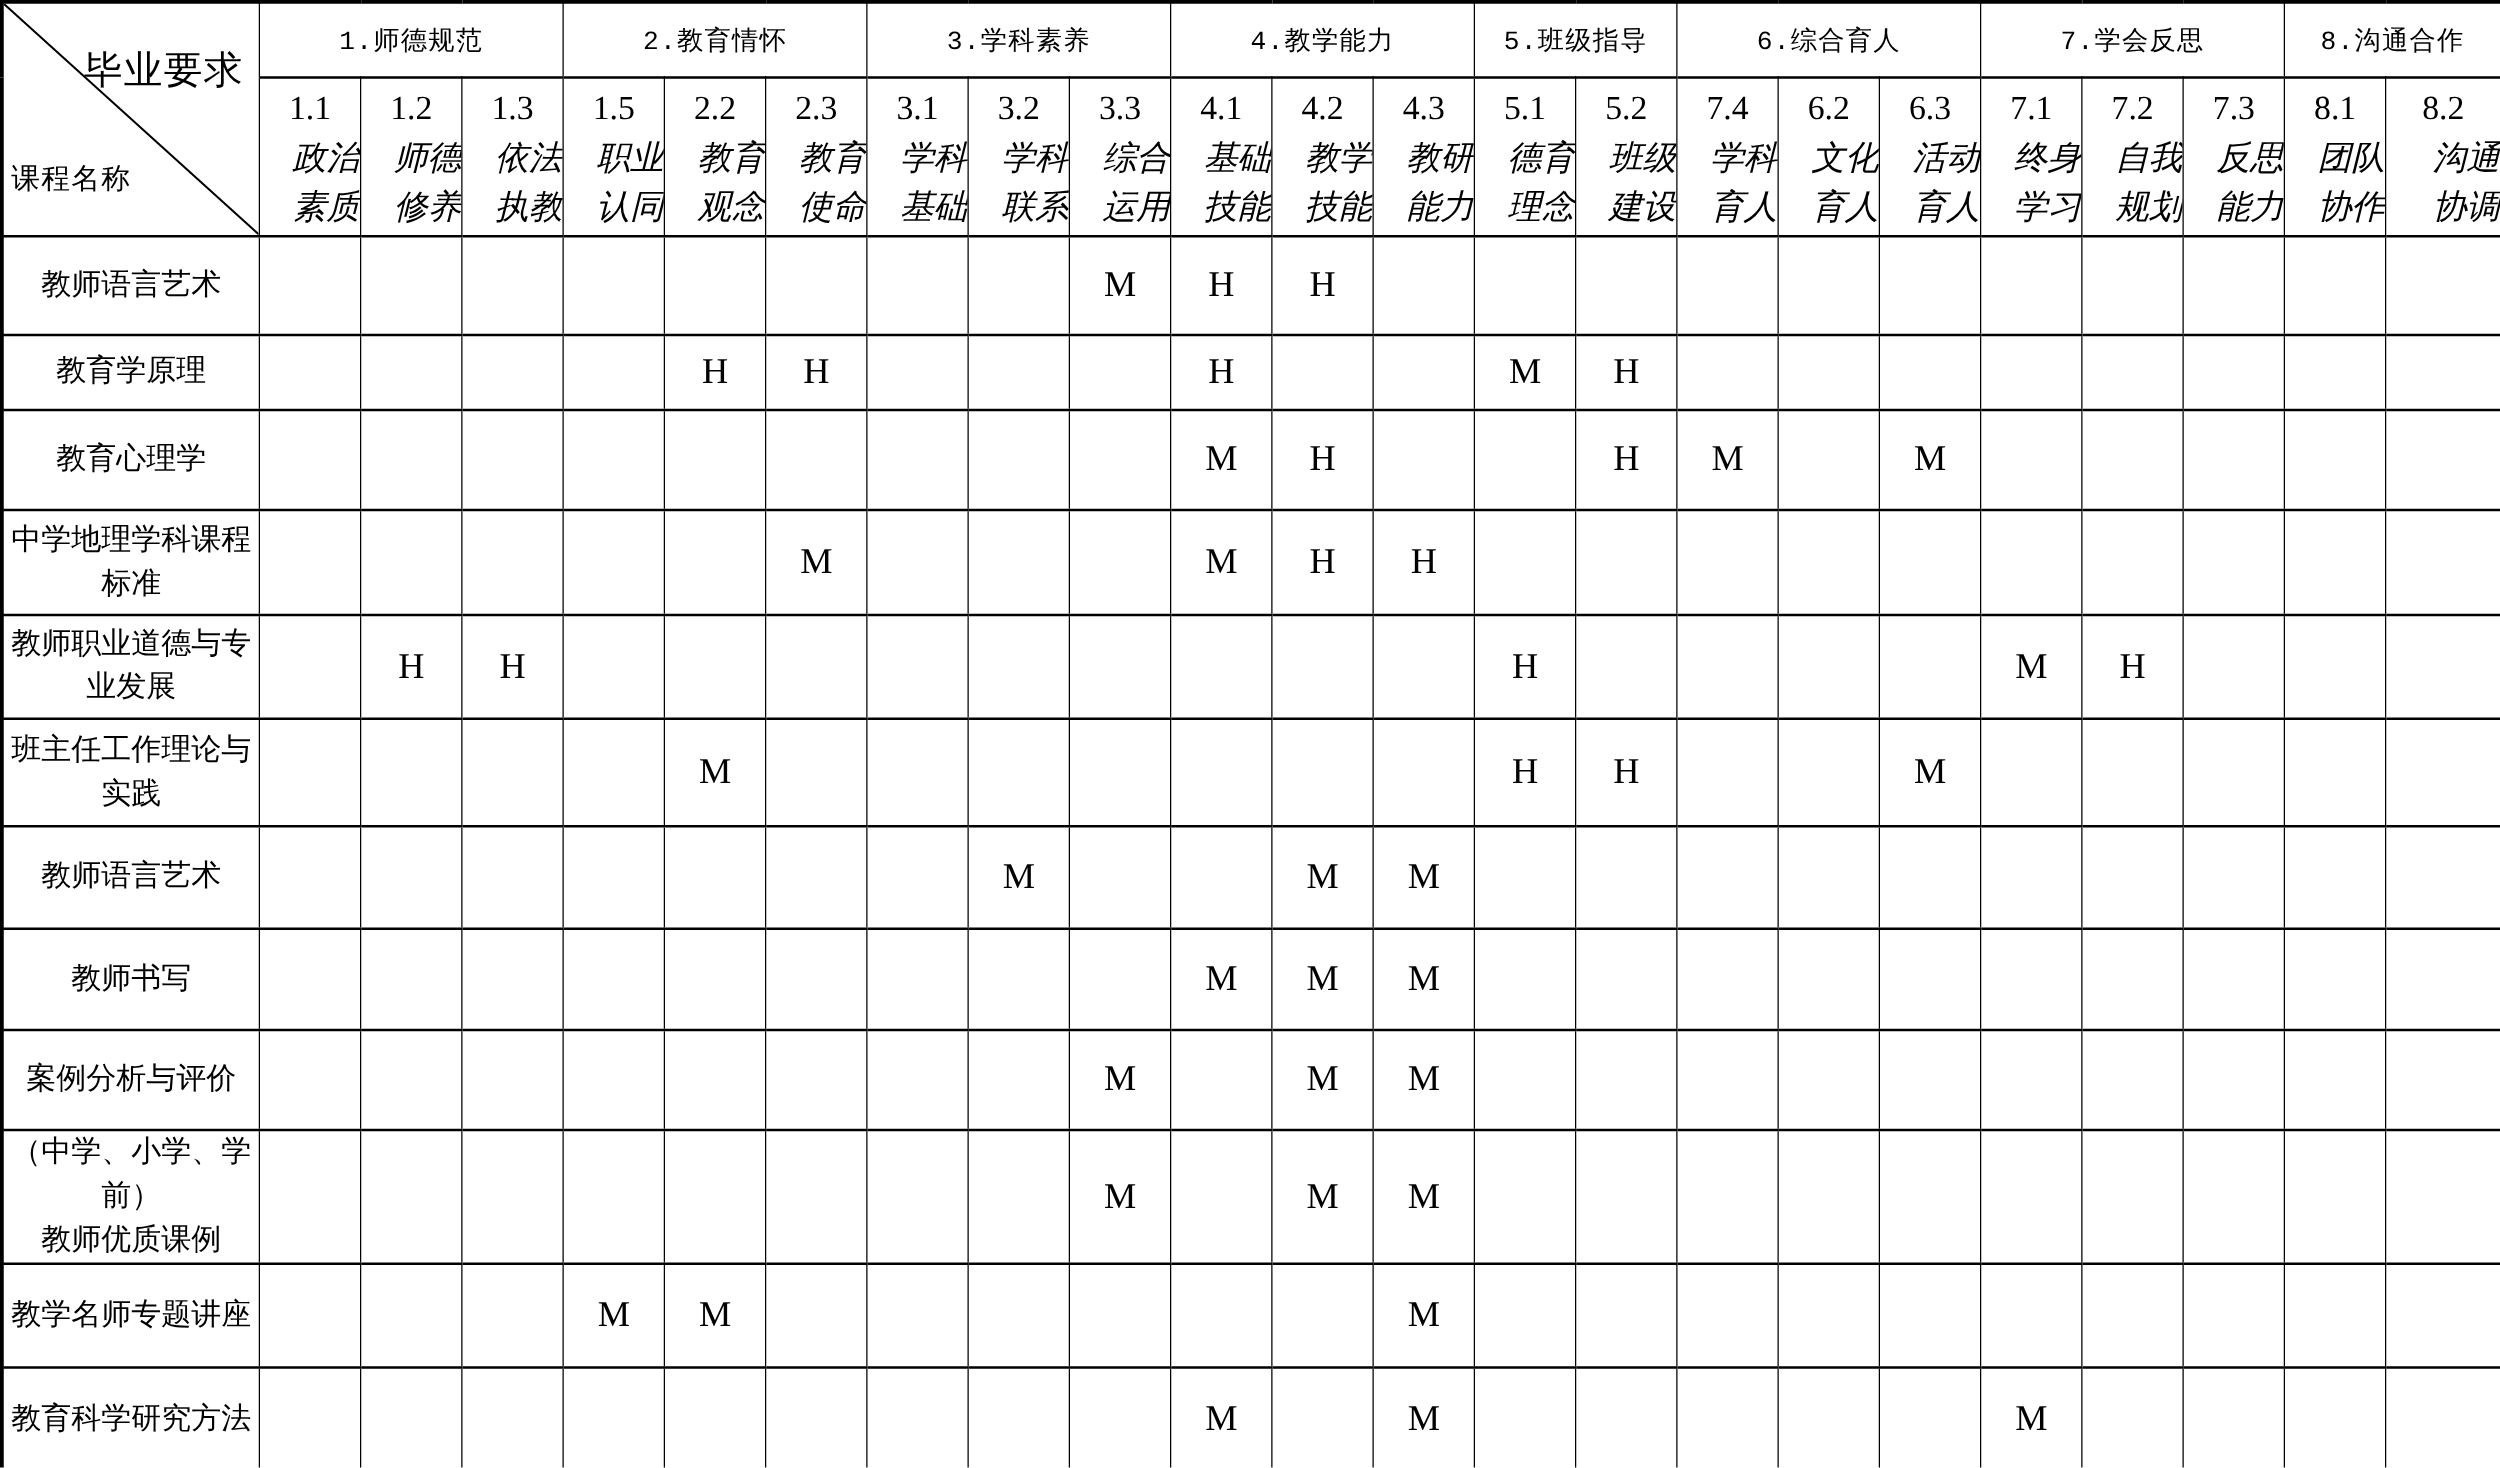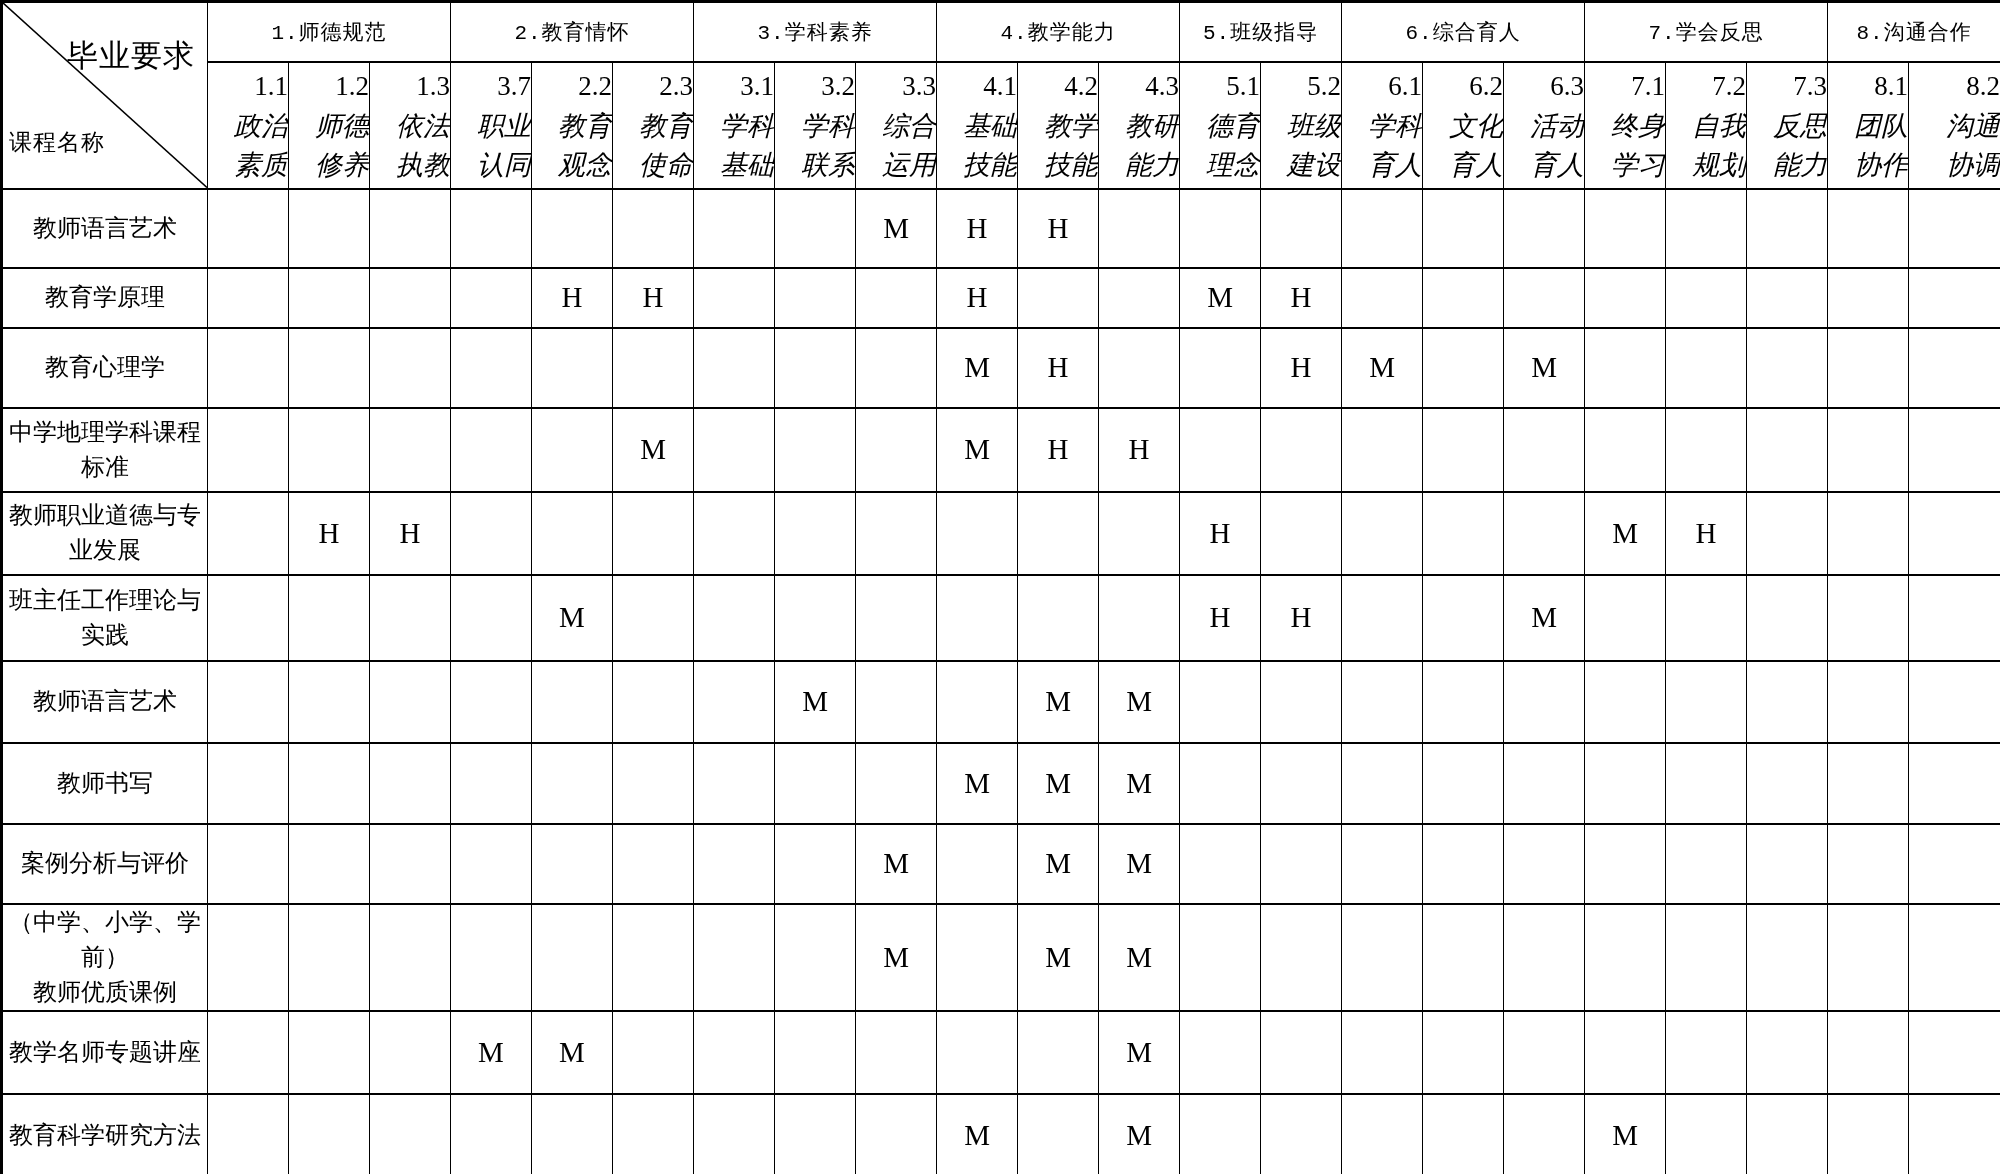--- a/index.html
+++ b/index.html
@@ -44,21 +44,20 @@
   tr.group-row th {
     font-family: Liberation Mono, monospace;
     font-size: 21px;
     letter-spacing: 1px;
   }
   
   th.subhead .num {
     font-family: "Liberation Serif", serif;
     font-size: 27px;
     line-height: 42px;
-    text-align: right;
   }
   th.subhead .lbl {
     font-family: "Liberation Serif", serif;
     font-style: italic;
     font-size: 27px;
     line-height: 39px;
     white-space: pre-line;
     text-align: right;
   }
   
@@ -131,21 +130,21 @@
           <div class="num">1.2</div>
           <div class="lbl">师德
 修养</div>
         </th>
         <th class="subhead">
           <div class="num">1.3</div>
           <div class="lbl">依法
 执教</div>
         </th>
         <th class="subhead">
-          <div class="num">3.7</div>
+          <div class="num">1.5</div>
           <div class="lbl">职业
 认同</div>
         </th>
         <th class="subhead">
           <div class="num">2.2</div>
           <div class="lbl">教育
 观念</div>
         </th>
         <th class="subhead">
           <div class="num">2.3</div>
@@ -186,21 +185,21 @@
           <div class="num">5.1</div>
           <div class="lbl">德育
 理念</div>
         </th>
         <th class="subhead">
           <div class="num">5.2</div>
           <div class="lbl">班级
 建设</div>
         </th>
         <th class="subhead">
-          <div class="num">6.1</div>
+          <div class="num">7.4</div>
           <div class="lbl">学科
 育人</div>
         </th>
         <th class="subhead">
           <div class="num">6.2</div>
           <div class="lbl">文化
 育人</div>
         </th>
         <th class="subhead">
           <div class="num">6.3</div>

